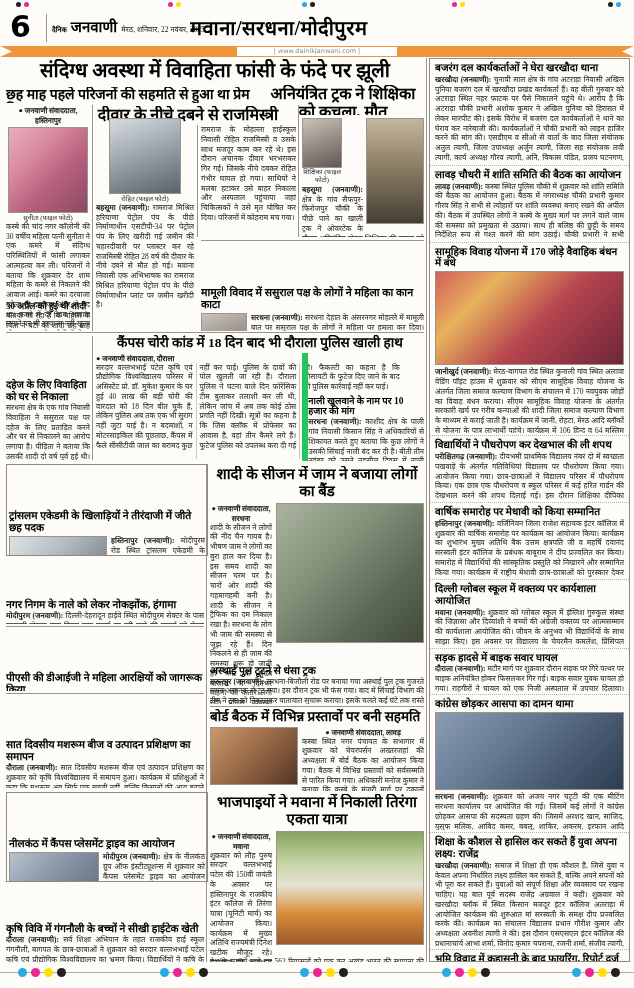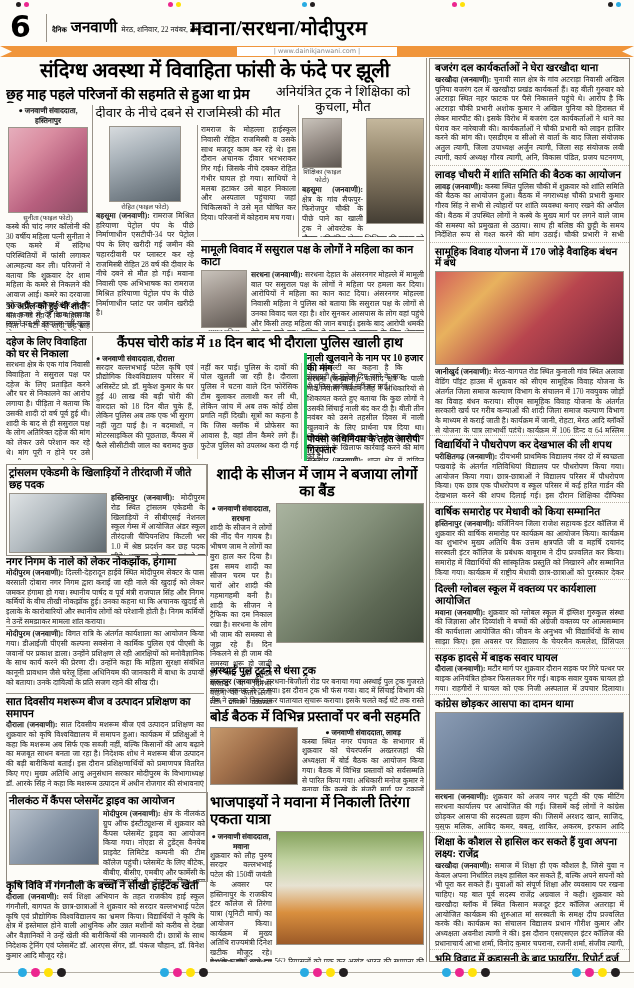--- a/index.html
+++ b/index.html
@@ -9,23 +9,23 @@
   .pgnum{font-size:30px;font-weight:bold;line-height:1;font-family:"DejaVu Sans",sans-serif;}
   .mast-pre{font-size:7px;font-weight:bold;}
   .mast{font-size:15px;font-weight:bold;}
   .hdate{font-size:7.5px;color:#222;}
   .section-title{font-size:20px;font-weight:bold;text-align:left;letter-spacing:.5px;}
   .ribbon{position:absolute;left:0;top:46px;width:634px;height:11px;background:#f0953b;clip-path:polygon(0 0,100% 0,calc(100% - 12px) 50%,100% 100%,0 100%,12px 50%);}
   .webbox{position:absolute;left:237px;top:47px;width:160px;height:9px;background:#fff;text-align:center;font-size:6.5px;color:#8a8a8a;line-height:9px;font-family:"DejaVu Sans",sans-serif;}
   
   .h-lead{font-size:20px;font-weight:bold;text-align:center;line-height:1.15;}
   .h-sub{font-size:14px;font-weight:bold;line-height:1.1;}
-  .h-med{font-size:13px;font-weight:normal;line-height:1.12;}
+  .h-med{font-size:16px;font-weight:bold;line-height:1.12;}
   .h-big{font-size:15px;font-weight:bold;line-height:1.15;}
-  .h-sm{font-size:10.5px;font-weight:bold;line-height:1.15;}
+  .h-sm{font-size:10.5px;font-weight:bold;line-height:1.15;margin-top:43px;}
   .bd{font-size:7.5px;line-height:1.3;text-align:justify;color:#1b1b1b;}
   .dl{font-weight:bold;}
   .byline{font-size:7.3px;font-weight:bold;text-align:center;color:#111;}
   .cap{font-size:6.6px;text-align:center;color:#222;line-height:1.2;}
   
   .ph{border:1px solid #9a948a;}
   .ph-woman{background:linear-gradient(135deg,#e6aebc 0%,#d98ca0 30%,#b75f7e 62%,#8a4a62 100%);}
   .ph-portrait{background:linear-gradient(160deg,#d7dbde 0%,#aab3ba 35%,#7d878f 70%,#59636b 100%);}
   .ph-face{background:linear-gradient(160deg,#c9c3bb 0%,#9a918a 45%,#5f5852 100%);}
   .ph-truck{background:linear-gradient(180deg,#c4b79c 0%,#988a70 35%,#6d6250 70%,#443e34 100%);}
@@ -100,21 +100,21 @@
     <div class="byline">● जनवाणी संवाददाता, हस्तिनापुर</div>
     <div class="ph ph-woman" style="width:78px;height:84px;margin:2px auto 1px auto"></div>
     <div class="cap">सुनीता (फाइल फोटो)</div>
     <div class="bd" style="height:78px">कस्बे की चांद नगर कॉलोनी की 30 वर्षीय महिला पत्नी सुनीता ने एक कमरे में संदिग्ध परिस्थितियों में फांसी लगाकर आत्महत्या कर ली। परिजनों ने बताया कि शुक्रवार देर शाम महिला के कमरे से निकलने की आवाज आई। कमरे का दरवाजा खोला तो दरवाजा अंदर से बंद था। कमरे में देर शाम आवाज लगाने पर भी दरवाजा नहीं खुला तो आसपास के लोगों ने देखा कि महिला छत के पंखे की रस्सी के फंदे पर झूल रही थी और उसकी मौत हो चुकी थी। यह मंजर देख परिजन सहित आसपास के लोगों में हड़कंप मच गया। परिजनों ने मामले की सूचना पुलिस को दी गई। मौके पर पहुंची थाना पुलिस ने विवेचना के लिए शव कब्जे में लेकर पोस्टमार्टम के लिए भेज दिया।</div>
     <div class="h-sm" style="font-size:9px;margin-top:1px">30 अप्रैल को हुई थी शादी</div>
     <div class="bd" style="height:26px">बताया जा रहा है कि महिला के पिता ने बेटी की शादी छह माह पहले 30 अप्रैल को प्रेम विवाह के रूप में परिजनों की सहमति से कराई थी। शादी के बाद से ही दोनों परिवारों में मामूली विवाद चल रहा था। सूचना पर पहुंची पुलिस ने परिजनों के बयान दर्ज कर जांच शुरू कर दी है।</div>
   </div>
   <div class="vrule" style="left:92px;top:105px;height:226px"></div>
 
   <div class="abs h-med" style="left:88px;top:106px;width:200px;height:17px;text-align:center">दीवार के नीचे दबने से राजमिस्त्री की मौत</div>
-  <div class="abs" style="left:96px;top:125px;width:98px;height:206px">
+  <div class="abs" style="left:96px;top:117px;width:98px;height:206px">
     <div class="ph ph-portrait" style="width:70px;height:74px;margin:1px auto"></div>
     <div class="cap">रोहित (फाइल फोटो)</div>
     <div class="bd" style="height:118px"><span class="dl">बहसूमा (जनवाणी):</span> <span>रामराज मिश्रित हरियाणा पेट्रोल पंप के पीछे निर्माणाधीन एसटीपी-34 पर पेट्रोल पंप के लिए खरीदी गई जमीन की चहारदीवारी पर प्लास्टर कर रहे राजमिस्त्री रोहित 28 वर्ष की दीवार के नीचे दबने से मौत हो गई। मवाना निवासी एक अभिभाषक का रामराज मिश्रित हरियाणा पेट्रोल पंप के पीछे निर्माणाधीन प्लांट पर जमीन खरीदी है।</span></div>
   </div>
   <div class="vrule" style="left:197px;top:125px;height:112px"></div>
   <div class="abs bd" style="left:201px;top:125px;width:95px;height:112px">रामराज के मोहल्ला हाईस्कूल निवासी रोहित राजमिस्त्री व उसके साथ मजदूर काम कर रहे थे। इस दौरान अचानक दीवार भरभराकर गिर गई। जिसके नीचे दबकर रोहित गंभीर घायल हो गया। साथियों ने मलबा हटाकर उसे बाहर निकाला और अस्पताल पहुंचाया जहां चिकित्सकों ने उसे मृत घोषित कर दिया। परिजनों में कोहराम मच गया।</div>
   <div class="vrule" style="left:298px;top:105px;height:132px"></div>
 
   <div class="abs" style="left:302px;top:117px;width:122px;height:120px">
     <div style="float:left;width:40px;margin:1px 3px 1px 0">
@@ -144,21 +144,21 @@
   </div>
   <div class="vrule" style="left:92px;top:336px;height:124px"></div>
 
   <div class="abs" style="left:96px;top:335px;width:328px;height:126px">
     <div class="h-big" style="font-size:13.5px;text-align:center">कैंपस चोरी कांड में 18 दिन बाद भी दौराला पुलिस खाली हाथ</div>
     <div style="display:flex;gap:6px;margin-top:2px">
       <div style="width:204px">
         <div class="byline" style="text-align:left">● जनवाणी संवाददाता, दौराला</div>
         <div class="bd cols2" style="height:96px">सरदार वल्लभभाई पटेल कृषि एवं प्रौद्योगिक विश्वविद्यालय परिसर में असिस्टेंट प्रो. डॉ. मुकेश कुमार के घर हुई 40 लाख की बड़ी चोरी की वारदात को 18 दिन बीत चुके हैं, लेकिन पुलिस अब तक एक भी सुराग नहीं जुटा पाई है। न बदमाशों, न मोटरसाइकिल की पूछताछ, कैंपस में फैले सीसीटीवी जाल का बरामद कुछ नहीं कर पाई। पुलिस के दावों की पोल खुलती जा रही है। दौराला पुलिस ने घटना वाले दिन फोरेंसिक टीम बुलाकर तलाशी कर ली थी, लेकिन जांच में अब तक कोई ठोस प्रगति नहीं दिखी। सूत्रों का कहना है कि जिस क्लॉक में प्रोफेसर का आवास है, वहां तीन कैमरे लगे हैं। फुटेज पुलिस को उपलब्ध करा दी गई थी। फैकल्टी का कहना है कि सोसायटी के फुटेज दिए जाने के बाद भी पुलिस कार्रवाई नहीं कर पाई।</div>
       </div>
-      <div style="width:118px;border-left:3px solid #22c55e;">
+      <div style="width:118px;border-left:6px solid #22c55e;">
         <div class="h-sm" style="font-size:9.5px">नाली खुलवाने के नाम पर 10 हजार की मांग</div>
         <div class="bd" style="height:40px"><span class="dl">सरधना (जनवाणी):</span> <span>काशीद क्षेत्र के पाली गांव निवासी किसान सिंह ने अधिकारियों से शिकायत करते हुए बताया कि कुछ लोगों ने उसकी सिंचाई नाली बंद कर दी है। बीती तीन नवंबर को उसने तहसील दिवस में नाली खुलवाने के लिए प्रार्थना पत्र दिया था। नियमित बंद नाली खुलवाने और लेखपाल व कानूनगो के खिलाफ कार्रवाई करने की मांग की है।</span></div>
         <div class="h-sm" style="font-size:9.5px;margin-top:20px">पोक्सो अधिनियम के तहत आरोपी गिरफ्तार</div>
         <div class="bd" style="height:40px"><span class="dl">सरूरपुर (जनवाणी):</span> <span>थाना क्षेत्र में वांछित चल रहे पोक्सो अधिनियम के अंतर्गत आरोपी को सरूरपुर पुलिस ने गिरफ्तार किया है। आरोपी युवक ने नाबालिग किशोरी को बहला-फुसलाकर दुष्कर्म किया था। आरोपी पुत्र निवासी थाना क्षेत्र को पुलिस ने जेल भेज दिया। थानाध्यक्ष ने बताया कि आरोपी के विरुद्ध सख्त कार्रवाई की गई है।</span></div>
       </div>
     </div>
   </div>
 
   <div class="abs box" style="left:6px;top:464px;width:196px;height:86px;padding:2px">
     <div class="h-sm">ट्रांसलम एकेडमी के खिलाड़ियों ने तीरंदाजी में जीते छह पदक</div>
@@ -168,20 +168,21 @@
     </div>
   </div>
 
   <div class="abs" style="left:6px;top:556px;width:198px;height:68px">
     <div class="h-sm">नगर निगम के नाले को लेकर नोकझोंक, हंगामा</div>
     <div class="bd" style="height:52px"><span class="dl">मोदीपुरम (जनवाणी):</span> <span>दिल्ली-देहरादून हाईवे स्थित मोदीपुरम सेक्टर के पास बरसाती दोबारा नगर निगम द्वारा कराई जा रही नाले की खुदाई को लेकर जमकर हंगामा हो गया। स्थानीय पार्षद व पूर्व मंत्री राजपाल सिंह और निगम कर्मियों के बीच तीखी नोकझोंक हुई। उनका कहना था कि अचानक खुदाई से इलाके के कारोबारियों और स्थानीय लोगों को परेशानी होती है। निगम कर्मियों ने उन्हें समझाकर मामला शांत कराया।</span></div>
   </div>
 
   <div class="hrule" style="left:6px;top:626px;width:198px"></div>
   <div class="abs" style="left:6px;top:629px;width:198px;height:62px">
+    <div class="h-sm">पीएसी की डीआईजी ने महिला आरक्षियों को जागरूक किया</div>
     <div class="bd" style="height:46px"><span class="dl">मोदीपुरम (जनवाणी):</span> <span>विगत रात्रि के अंतर्गत कार्यशाला का आयोजन किया गया। डीआईजी पीएसी कल्पना सक्सेना ने कार्मिक पुलिस एवं पीएसी के जवानों पर प्रकाश डाला। उन्होंने प्रशिक्षण ले रही आरक्षियों को मनोवैज्ञानिक के साथ कार्य करने की प्रेरणा दी। उन्होंने कहा कि महिला सुरक्षा संबंधित कानूनी प्रावधान जैसे घरेलू हिंसा अधिनियम की जानकारी में बाधा के उपायों को बताया। उनके दायित्वों के प्रति सजग रहने की सीख दी।</span></div>
   </div>
 
   <div class="hrule" style="left:6px;top:693px;width:198px"></div>
   <div class="abs" style="left:6px;top:696px;width:198px;height:92px">
     <div class="h-sm">सात दिवसीय मशरूम बीज व उत्पादन प्रशिक्षण का समापन</div>
     <div class="bd" style="height:76px"><span class="dl">दौराला (जनवाणी):</span> <span>सात दिवसीय मशरूम बीज एवं उत्पादन प्रशिक्षण का शुक्रवार को कृषि विश्वविद्यालय में समापन हुआ। कार्यक्रम में प्रशिक्षुओं ने कहा कि मशरूम अब सिर्फ एक सब्जी नहीं, बल्कि किसानों की आय बढ़ाने का मजबूत साधन बनता जा रहा है। निदेशक शोध ने मशरूम बीज उत्पादन की बड़ी बारीकियां बताईं। इस दौरान प्रशिक्षणार्थियों को प्रमाणपत्र वितरित किए गए। मुख्य अतिथि आयु अनुसंधान सरकार मोदीपुरम के विभागाध्यक्ष डॉ. आरके सिंह ने कहा कि मशरूम उत्पादन में अधीन रोजगार की संभावनाएं हैं।</span></div>
   </div>
 
   <div class="abs box" style="left:6px;top:792px;width:196px;height:84px;padding:2px">
@@ -218,21 +219,21 @@
     <div style="display:flex;gap:4px;margin-top:2px">
       <div class="ph ph-meeting" style="width:86px;height:56px;flex:none"></div>
       <div style="width:124px">
         <div class="byline">● जनवाणी संवाददाता, लावड़</div>
         <div class="bd" style="height:48px">कस्बा स्थित नगर पंचायत के सभागार में शुक्रवार को चेयरपर्सन अख्तरजहां की अध्यक्षता में बोर्ड बैठक का आयोजन किया गया। बैठक में विभिन्न प्रस्तावों को सर्वसम्मति से पारित किया गया। अधिकारी मनोज कुमार ने बताया कि कस्बे के मंजूरी मार्ग पर दुकानों तरफ भी पोल लगवाकर तिरंगा लाइट लगवाने का प्रस्ताव पारित किया गया। वहीं कस्बे के मुख्य स्थानों पर हाईमास्ट लाइट लगवाने, कस्बे की लगभग तीन दर्जन गलियों का पुनर्निर्माण कराने, खराब पथप्रकाश का बदलवाने के प्रस्ताव पारित किए गए।</div>
       </div>
     </div>
   </div>
 
   <div class="abs" style="left:210px;top:794px;width:214px;height:168px">
-    <div class="h-big" style="text-align:left">भाजपाइयों ने मवाना में निकाली तिरंगा एकता यात्रा</div>
+    <div class="h-big" style="text-align:center">भाजपाइयों ने मवाना में निकाली तिरंगा एकता यात्रा</div>
     <div style="display:flex;gap:4px;margin-top:2px">
       <div style="width:62px;flex:none">
         <div class="byline">● जनवाणी संवाददाता, मवाना</div>
         <div class="bd" style="height:104px">शुक्रवार को लौह पुरुष सरदार वल्लभभाई पटेल की 150वीं जयंती के अवसर पर हस्तिनापुर के राजकीय इंटर कॉलेज से तिरंगा यात्रा (यूनिटी मार्च) का आयोजन किया। कार्यक्रम में मुख्य अतिथि राज्यमंत्री दिनेश खटीक मौजूद रहे। कार्यक्रम की अध्यक्षता पालिका अध्यक्ष अंकित कौशिक ने की। यात्रा का नगर पालिका के रामलीला मैदान में समापन किया गया।</div>
       </div>
       <div class="ph ph-rally" style="width:146px;height:112px"></div>
     </div>
     <div class="bd" style="height:28px;margin-top:2px">देश के लुहानों रहते हुए 562 रियासतों को एक कर अखंड भारत की स्थापना की थी। उन्होंने जीवन पर्यंत भारतीयता एवं देश की अखंडता के लिए प्रयास किए। इस मौके पर राजेश अग्रवाल, मधुर कौशिक, कपिल प्रधान, नितुल चौहान, बबलू, सुभाष गुर्जर, राजेंद्र चौहान आदि मौजूद रहे।</div>
   </div>
 

